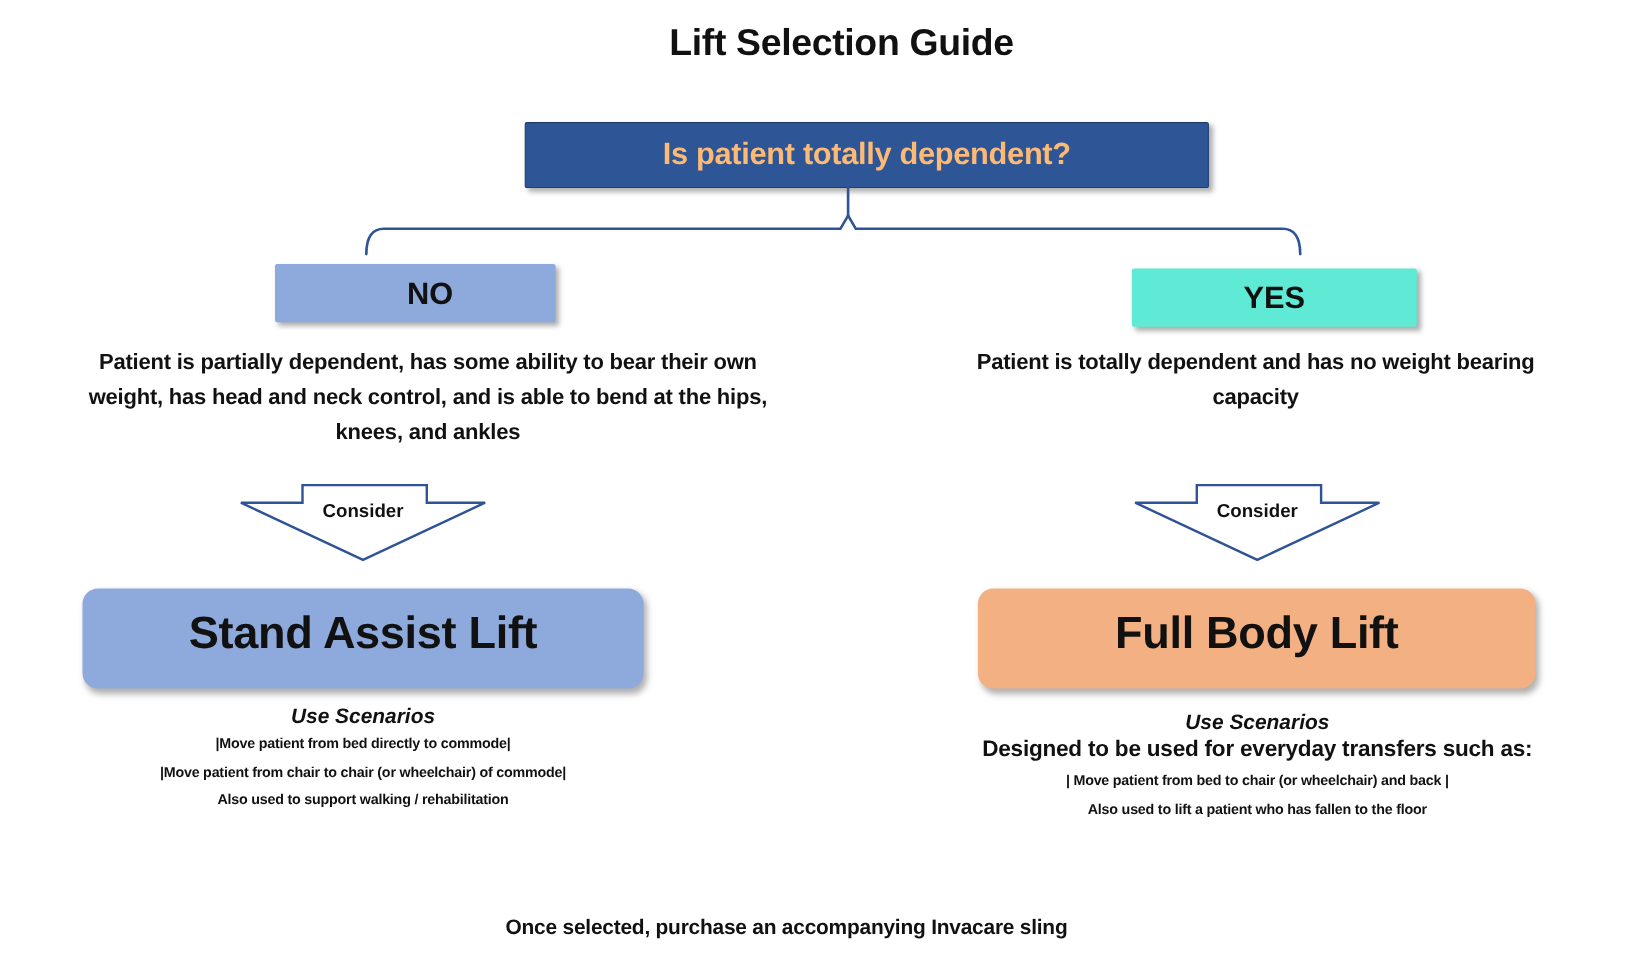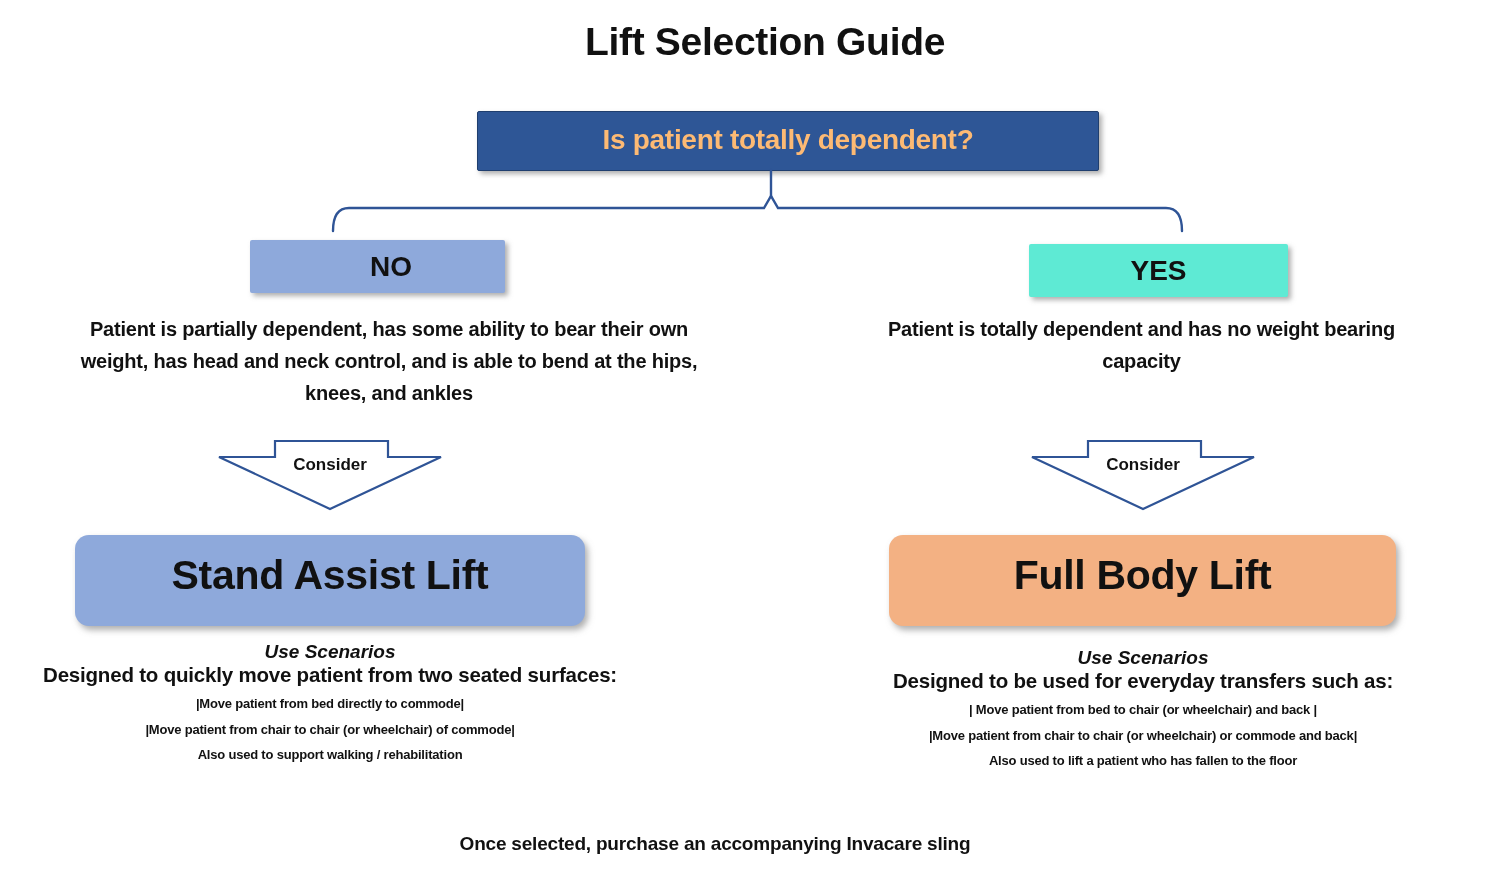--- a/index.html
+++ b/index.html
@@ -6,21 +6,21 @@
   body{
     width:1500px;height:875px;position:relative;overflow:hidden;
     background:#ffffff;color:#111;
     font-family:"Liberation Sans", sans-serif;
     -webkit-font-smoothing:antialiased;
   }
   .abs{position:absolute;}
   .center{text-align:center;}
   .title{
     left:30px;top:20px;width:1470px;
-    font-size:39px;font-weight:bold;letter-spacing:-.3px;
+    font-size:34px;font-weight:bold;letter-spacing:-.3px;
   }
   .qbox{
     left:477px;top:111px;width:620px;height:58px;
     background:#2E5696;border:1px solid #1F3E6E;border-radius:2px;
     box-shadow:3px 3px 5px rgba(110,110,110,.55);
     color:#fdba74;font-size:28px;font-weight:bold;
     line-height:56px;text-align:center;letter-spacing:-.3px;
   }
   .connector-svg{left:320px;top:163px;width:875px;height:78px;}
   .answer-box{
@@ -82,21 +82,20 @@
   <svg viewBox="0 0 226 75" width="226" height="75" aria-hidden="true">
     <polygon class="outline-shape" points="58,4 171,4 171,20 224,20 113,72 2,20 58,20"></polygon>
     <text class="consider-text" x="113" y="33" text-anchor="middle">Consider</text>
   </svg>
 </div>
 
 <div class="abs lift-box stand-box">Stand Assist Lift</div>
 
 <div class="abs scen scen-left">
   <div class="scen-title">Use Scenarios</div>
-  <div class="scen-head">Designed to quickly move patient from two seated surfaces:</div>
   <div class="scen-item">|Move patient from bed directly to commode|</div>
   <div class="scen-item">|Move patient from chair to chair (or wheelchair) of commode|</div>
   <div class="scen-item">Also used to support walking / rehabilitation</div>
 </div>
 
 <div class="abs answer-box yes-box">YES</div>
 <div class="abs desc yes-desc">Patient is totally dependent and has no weight bearing capacity</div>
 
 <div class="abs arrow-wrap arrow-yes">
   <svg viewBox="0 0 226 75" width="226" height="75" aria-hidden="true">
@@ -104,17 +103,16 @@
     <text class="consider-text" x="113" y="33" text-anchor="middle">Consider</text>
   </svg>
 </div>
 
 <div class="abs lift-box full-box">Full Body Lift</div>
 
 <div class="abs scen scen-right">
   <div class="scen-title">Use Scenarios</div>
   <div class="scen-head">Designed to be used for everyday transfers such as:</div>
   <div class="scen-item">| Move patient from bed to chair (or wheelchair) and back |</div>
-  <div class="scen-item">|Move patient from chair to chair (or wheelchair) or commode and back|</div>
   <div class="scen-item">Also used to lift a patient who has fallen to the floor</div>
 </div>
 
 <div class="abs footer">Once selected, purchase an accompanying Invacare sling</div>
 
 </body></html>

